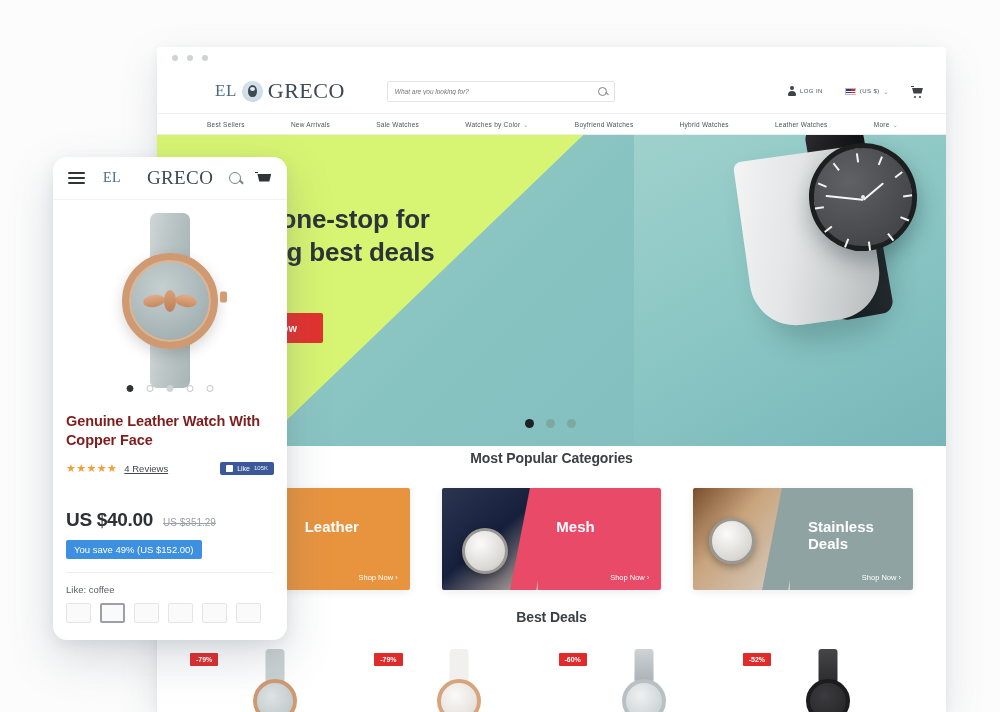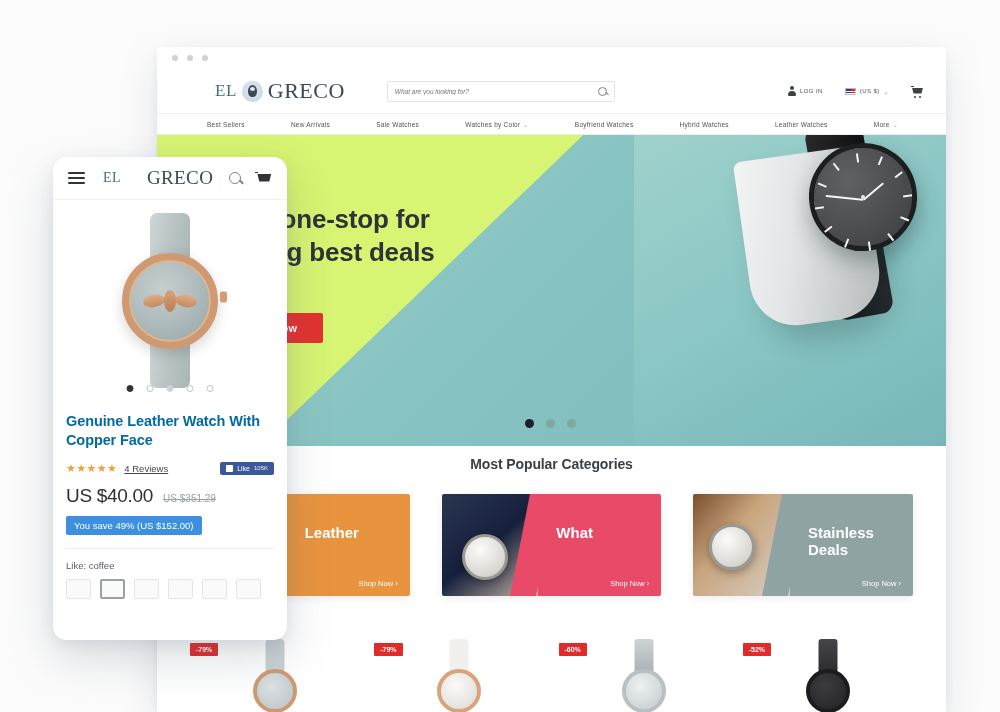--- a/index.html
+++ b/index.html
@@ -191,31 +191,31 @@
   .bee .w.l{left:0;transform:translateY(-50%) rotate(-8deg);}
   .bee .w.r{right:0;transform:translateY(-50%) rotate(8deg);}
   .crown{position:absolute;right:-4px;top:50%;transform:translateY(-50%);width:7px;height:11px;
     background:#d39c73;border-radius:2px;}
   .pdots { position:absolute; bottom:8px; left:50%; transform:translateX(-50%); display:flex; gap:13px; }
   .pd { width:7px;height:7px;border-radius:50%;border:1px solid #bfc4c8;background:transparent;}
   .pd.on{background:#2f3337;border-color:#2f3337;}
   .pd.half{background:#cfd3d6;border-color:#cfd3d6;}
 
   .minfo { padding: 12px 13px 0; }
-  .ptitle { font-size:14.5px; font-weight:700; color:#0369a1; line-height:1.34; letter-spacing:-.1px;}
+  .ptitle { font-size:14.5px; font-weight:700; color:#7f1d1d; line-height:1.34; letter-spacing:-.1px;}
   .prow { display:flex; align-items:center; margin-top:11px; }
   .stars { color:#f0a13c; font-size:11px; letter-spacing:.4px; }
   .revlink { font-size:9.5px; color:#44484c; text-decoration:underline; margin-left:7px; }
   .fblike { margin-left:auto; background:#3b5998; color:#fff; font-size:7px; border-radius:2px;
     padding:3px 6px; display:flex; align-items:center; gap:4px; }
   .thumb{width:7px;height:7px;background:#fff;position:relative;border-radius:1px;}
   .thumb::before{content:"";position:absolute;left:0;top:2px;width:3px;height:5px;background:#fff;}
   .fbcount{opacity:.9; font-size:6px;}
   .pricerow { display:flex; align-items:baseline; gap:10px; margin-top:10px; }
-  .price { font-size:19px; font-weight:400; color:#2d3136; letter-spacing:-.3px;}
+  .price { font-size:19px; font-weight:700; color:#2d3136; letter-spacing:-.3px;margin-top:24px;}
   .oldprice { font-size:10px; color:#9aa0a6; text-decoration:line-through; }
   .saveband { margin-top:9px; background:#3d8fe0; color:#fff; font-size:9.5px; padding:4px 8px;
     border-radius:2px; display:inline-block; }
   .divider { margin-top:13px; border-top:1px solid #eceef0; }
   .colorlbl { margin-top:11px; font-size:9.5px; color:#5b6065; }
   .swatches { display:flex; gap:9px; margin-top:8px; }
   .sw { width:25px; height:20px; border:1px solid #e3e5e7; border-radius:2px; background:#fafafa; }
   .sw.sel { border:2px solid #9aa0a6; }
 </style>
 </head>
@@ -325,57 +325,58 @@
         <button class="btn-shop">Shop now</button>
       </div>
 
       <div class="herodots">
         <span class="hd on"></span>
         <span class="hd"></span>
         <span class="hd"></span>
       </div>
     </div>
 
-    <div style="padding-top:10px">
+    <div style="padding-top:4px">
       <div class="section-title">Most Popular Categories</div>
       <div class="cats">
 
         <div class="cat">
           <div class="img img-leather">
             <span class="dial" style="left:6px;top:34px;width:42px;height:42px;"></span>
           </div>
           <div class="panel" style="background:#e8943f">
             <div class="lbl">Leather</div>
             <div class="shop">Shop Now ›</div>
           </div>
         </div>
 
         <div class="cat">
           <div class="img img-mesh">
             <span class="dial" style="left:20px;top:40px;"></span>
           </div>
           <div class="panel" style="background:#e84a68">
-            <div class="lbl">What</div>
+            <div class="lbl">Mesh</div>
             <div class="shop">Shop Now ›</div>
           </div>
         </div>
 
         <div class="cat">
           <div class="img img-steel">
             <span class="dial" style="left:16px;top:30px;"></span>
           </div>
           <div class="panel" style="background:#8fa3a3">
             <div class="lbl">Stainless Deals</div>
             <div class="shop">Shop Now ›</div>
           </div>
         </div>
       </div>
     </div>
 
     <div style="padding-top:19px">
+      <div class="section-title">Best Deals</div>
       <div class="deals">
 
         <div class="deal">
           <span class="badge">-79%</span>
           <div class="dealimg">
             <span class="strap" style="top:0;height:34px;background:#c9d1d2;border-radius:4px"></span>
             <span class="dwatch" style="background:radial-gradient(circle at 40% 35%,#dfe4e6,#b9c2c4);border:4px solid #cf9a72"></span>
           </div>
         </div>
 

